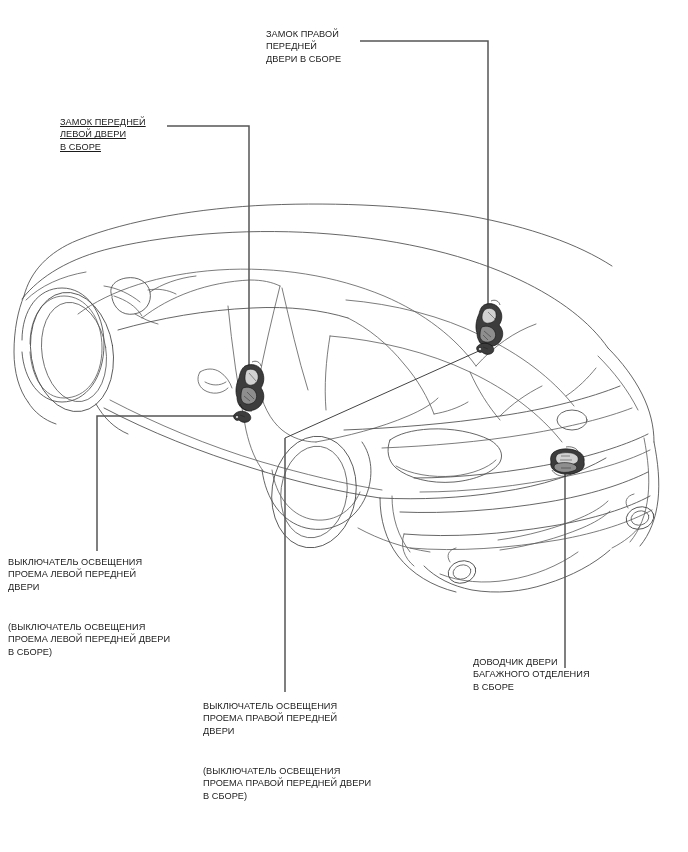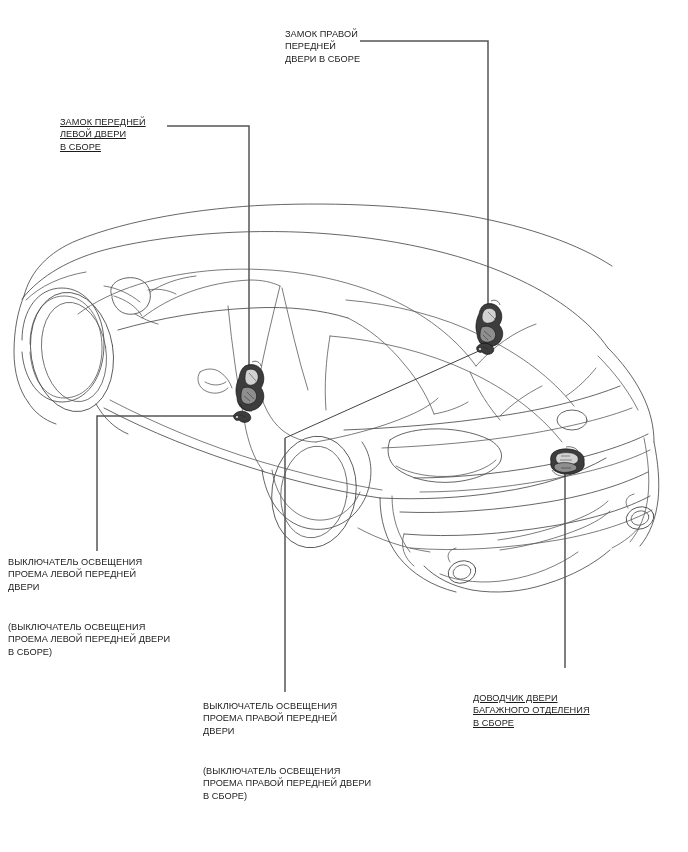--- a/index.html
+++ b/index.html
@@ -298,21 +298,21 @@
             C571,466 562,466 558,463 C555,461 555,456 558,454 Z"></path>
       <path class="part-mid" d="M556,464 C562,462 570,462 575,465 C578,467 577,470 573,471
             C567,473 560,473 556,470 C553,468 554,465 556,464 Z"></path>
       <path class="part-hi" d="M561,456 L570,456 M560,460 L572,460 M561,468 L571,468"></path>
       <path class="part-edge" d="M566,447 C571,446 576,448 578,451"></path>
       <path class="part-edge" d="M552,470 C554,474 560,477 566,476"></path>
     </g>
 
   </svg>
 
-  <div class="callout" style="left:266px; top:28px;margin-left:19px;">ЗАМОК ПРАВОЙ
+  <div class="callout" style="left:266px; top:28px;">ЗАМОК ПРАВОЙ
 ПЕРЕДНЕЙ
 ДВЕРИ В СБОРЕ</div>
 
   <div class="callout" style="left:60px; top:116px;text-decoration:underline;">ЗАМОК ПЕРЕДНЕЙ
 ЛЕВОЙ ДВЕРИ
 В СБОРЕ</div>
 
   <div class="callout" style="left:8px; top:556px;">ВЫКЛЮЧАТЕЛЬ ОСВЕЩЕНИЯ
 ПРОЕМА ЛЕВОЙ ПЕРЕДНЕЙ
 ДВЕРИ</div>
@@ -322,17 +322,17 @@
 В СБОРЕ)</div>
 
   <div class="callout" style="left:203px; top:700px;">ВЫКЛЮЧАТЕЛЬ ОСВЕЩЕНИЯ
 ПРОЕМА ПРАВОЙ ПЕРЕДНЕЙ
 ДВЕРИ</div>
 
   <div class="callout" style="left:203px; top:765px;">(ВЫКЛЮЧАТЕЛЬ ОСВЕЩЕНИЯ
 ПРОЕМА ПРАВОЙ ПЕРЕДНЕЙ ДВЕРИ
 В СБОРЕ)</div>
 
-  <div class="callout" style="left:473px; top:692px;text-decoration:underline;">ДОВОДЧИК ДВЕРИ
+  <div class="callout" style="left:473px; top:656px;">ДОВОДЧИК ДВЕРИ
 БАГАЖНОГО ОТДЕЛЕНИЯ
 В СБОРЕ</div>
 
 </div>
 
 </body></html>

